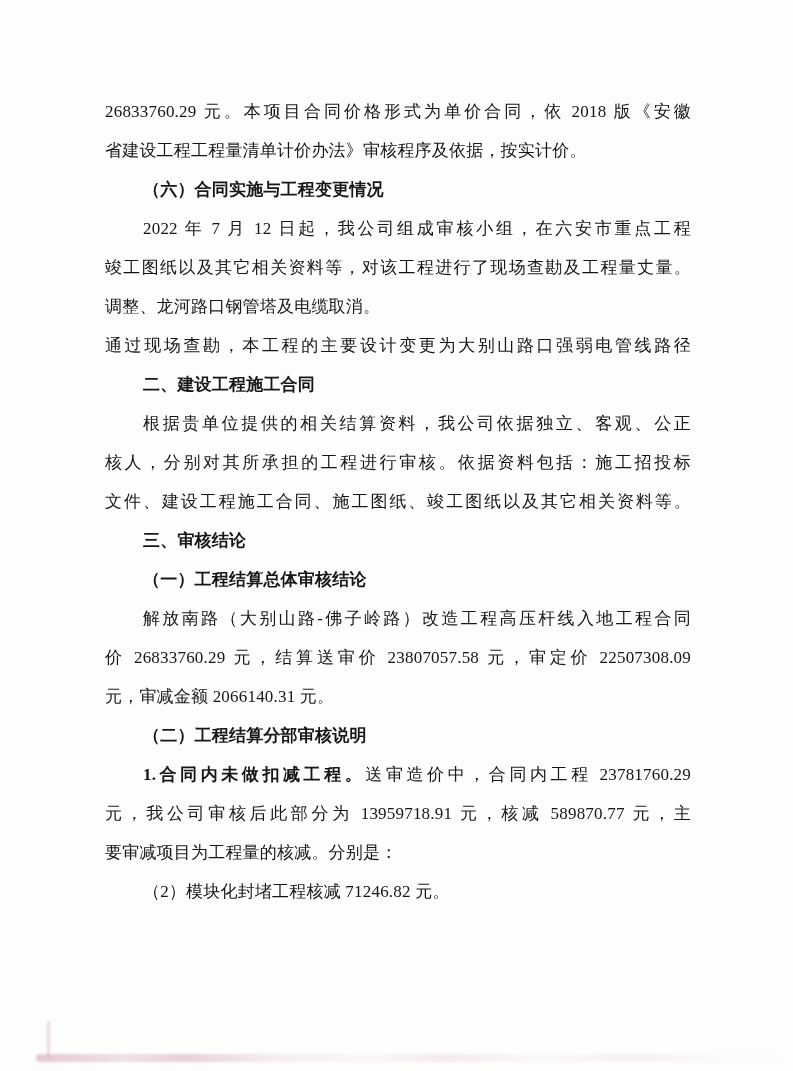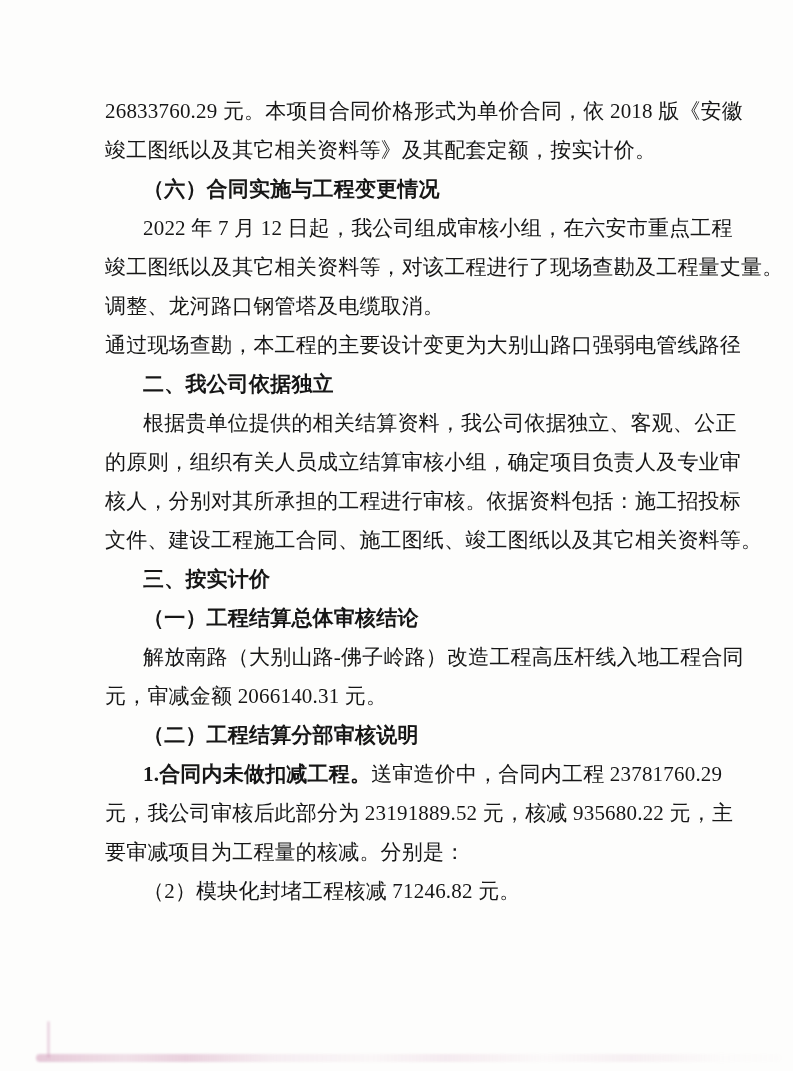--- a/index.html
+++ b/index.html
@@ -18,21 +18,21 @@
   }
   .doc-body {
     position: absolute;
     left: 105px;
     top: 92px;
     width: 586px;
   }
   .line {
     height: 39px;
     line-height: 39px;
-    font-size: 21px;
+    font-size: 17px;
     letter-spacing: 0.2px;
     white-space: nowrap;
     text-align: left;
   }
   .line.flush {
     text-align: justify;
     text-align-last: justify;
   }
   .line.indent {
     padding-left: 38px;
@@ -71,36 +71,36 @@
     filter: blur(1px);
     background: rgba(210,160,188,0.38);
   }
 </style>
 </head>
 <body>
 
 <div class="page">
   <div class="doc-body">
       <div class="line flush"><span class="seg">26833760.29 元。本项目合同价格形式为单价合同，依 2018 版《安徽</span></div>
-      <div class="line"><span class="seg">竣工图纸以及其它相关资料等》及其配套定额，按实计价。</span></div>
+      <div class="line"><span class="seg">省建设工程工程量清单计价办法》审核程序及依据，按实计价。</span></div>
       <div class="line indent"><span class="seg bold">（六）合同实施与工程变更情况</span></div>
       <div class="line indent flush"><span class="seg">2022 年 7 月 12 日起，我公司组成审核小组，在六安市重点工程</span></div>
       <div class="line flush"><span class="seg">竣工图纸以及其它相关资料等，对该工程进行了现场查勘及工程量丈量。</span></div>
       <div class="line"><span class="seg">调整、龙河路口钢管塔及电缆取消。</span></div>
       <div class="line flush"><span class="seg">通过现场查勘，本工程的主要设计变更为大别山路口强弱电管线路径</span></div>
-      <div class="line indent"><span class="seg bold">二、我公司依据独立</span></div>
+      <div class="line indent"><span class="seg bold">二、建设工程施工合同</span></div>
       <div class="line indent flush"><span class="seg">根据贵单位提供的相关结算资料，我公司依据独立、客观、公正</span></div>
-      <div class="line flush"><span class="seg">的原则，组织有关人员成立结算审核小组，确定项目负责人及专业审</span></div>
       <div class="line flush"><span class="seg">核人，分别对其所承担的工程进行审核。依据资料包括：施工招投标</span></div>
       <div class="line flush"><span class="seg">文件、建设工程施工合同、施工图纸、竣工图纸以及其它相关资料等。</span></div>
-      <div class="line indent"><span class="seg bold">三、按实计价</span></div>
+      <div class="line indent"><span class="seg bold">三、审核结论</span></div>
       <div class="line indent"><span class="seg bold">（一）工程结算总体审核结论</span></div>
       <div class="line indent flush"><span class="seg">解放南路（大别山路-佛子岭路）改造工程高压杆线入地工程合同</span></div>
+      <div class="line flush"><span class="seg">价 26833760.29 元，结算送审价 23807057.58 元，审定价 22507308.09</span></div>
       <div class="line"><span class="seg">元，审减金额 2066140.31 元。</span></div>
       <div class="line indent"><span class="seg bold">（二）工程结算分部审核说明</span></div>
       <div class="line indent flush"><span class="seg bold">1.合同内未做扣减工程。</span><span class="seg">送审造价中，合同内工程 23781760.29</span></div>
-      <div class="line flush"><span class="seg">元，我公司审核后此部分为 23191889.52 元，核减 935680.22 元，主</span></div>
+      <div class="line flush"><span class="seg">元，我公司审核后此部分为 13959718.91 元，核减 589870.77 元，主</span></div>
       <div class="line"><span class="seg">要审减项目为工程量的核减。分别是：</span></div>
       <div class="line indent"><span class="seg">（2）模块化封堵工程核减 71246.82 元。</span></div>
     </div>
   <div class="smudge-mark"></div>
   <div class="smudge-band"></div>
 </div>
 
 </body></html>

